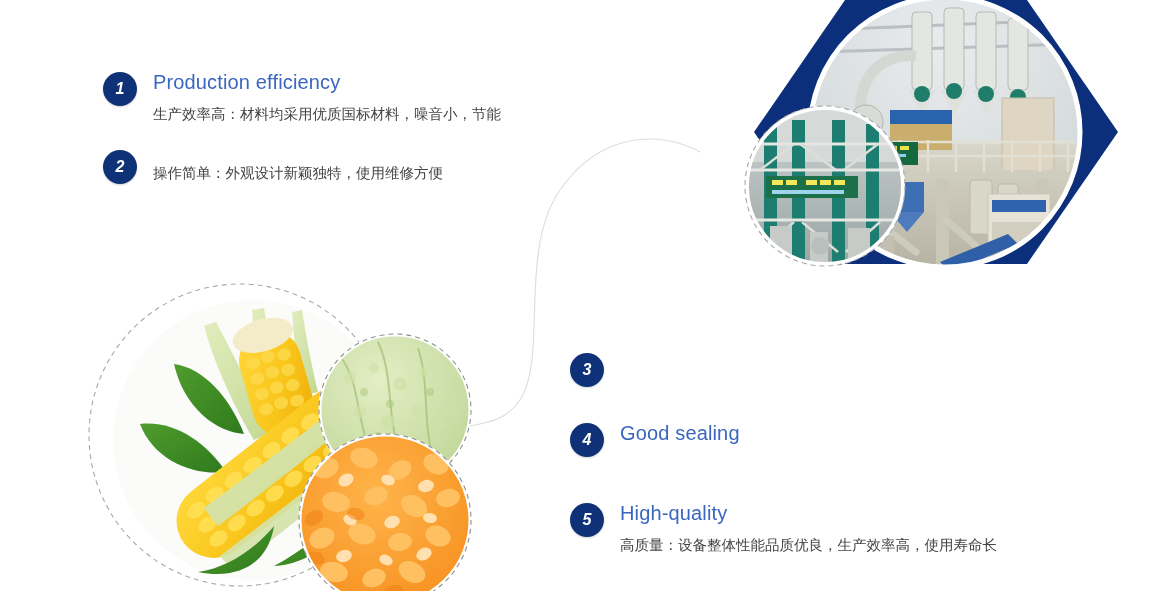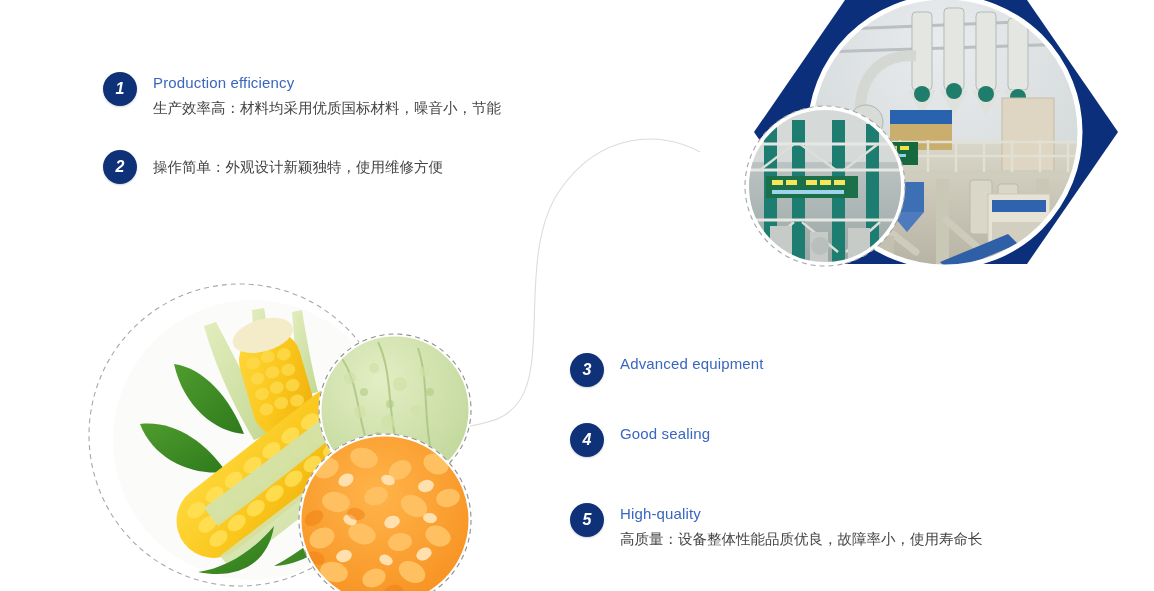--- a/index.html
+++ b/index.html
@@ -39,30 +39,30 @@
     flex: 0 0 34px;
     line-height: 1;
     box-shadow: 0 1px 2px rgba(0,0,0,0.18);
   }
   .feature-text {
     margin-left: 16px;
     padding-top: 1px;
   }
   .feature-title {
     color: #3a66bf;
-    font-size: 15px;
+    font-size: 20px;
     line-height: 19px;
     letter-spacing: 0.15px;
     white-space: nowrap;
   }
   .feature-desc {
     color: #444444;
     font-size: 14.5px;
     line-height: 21px;
-    margin-top: 6px;
+    margin-top: 12px;
     white-space: nowrap;
   }
 
   
   #feature-1 { left: 103px; top: 72px; }
   #feature-2 { left: 103px; top: 150px; }
   
   #feature-3 { left: 570px; top: 353px; }
   #feature-4 { left: 570px; top: 423px; }
   #feature-5 { left: 570px; top: 503px; }
@@ -435,32 +435,31 @@
   <div class="feature" id="feature-2">
     <div class="num-circle">2</div>
     <div class="feature-text">
       <div class="feature-desc">操作简单：外观设计新颖独特，使用维修方便</div>
     </div>
   </div>
 
   <div class="feature" id="feature-3">
     <div class="num-circle">3</div>
     <div class="feature-text">
-      <div class="feature-title">Advanced equipment</div>
     </div>
   </div>
 
   <div class="feature" id="feature-4">
     <div class="num-circle">4</div>
     <div class="feature-text">
       <div class="feature-title">Good sealing</div>
     </div>
   </div>
 
   <div class="feature" id="feature-5">
     <div class="num-circle">5</div>
     <div class="feature-text">
       <div class="feature-title">High-quality</div>
-      <div class="feature-desc">高质量：设备整体性能品质优良，故障率小，使用寿命长</div>
+      <div class="feature-desc">高质量：设备整体性能品质优良，生产效率高，使用寿命长</div>
     </div>
   </div>
 
 </div>
 
 </body></html>

